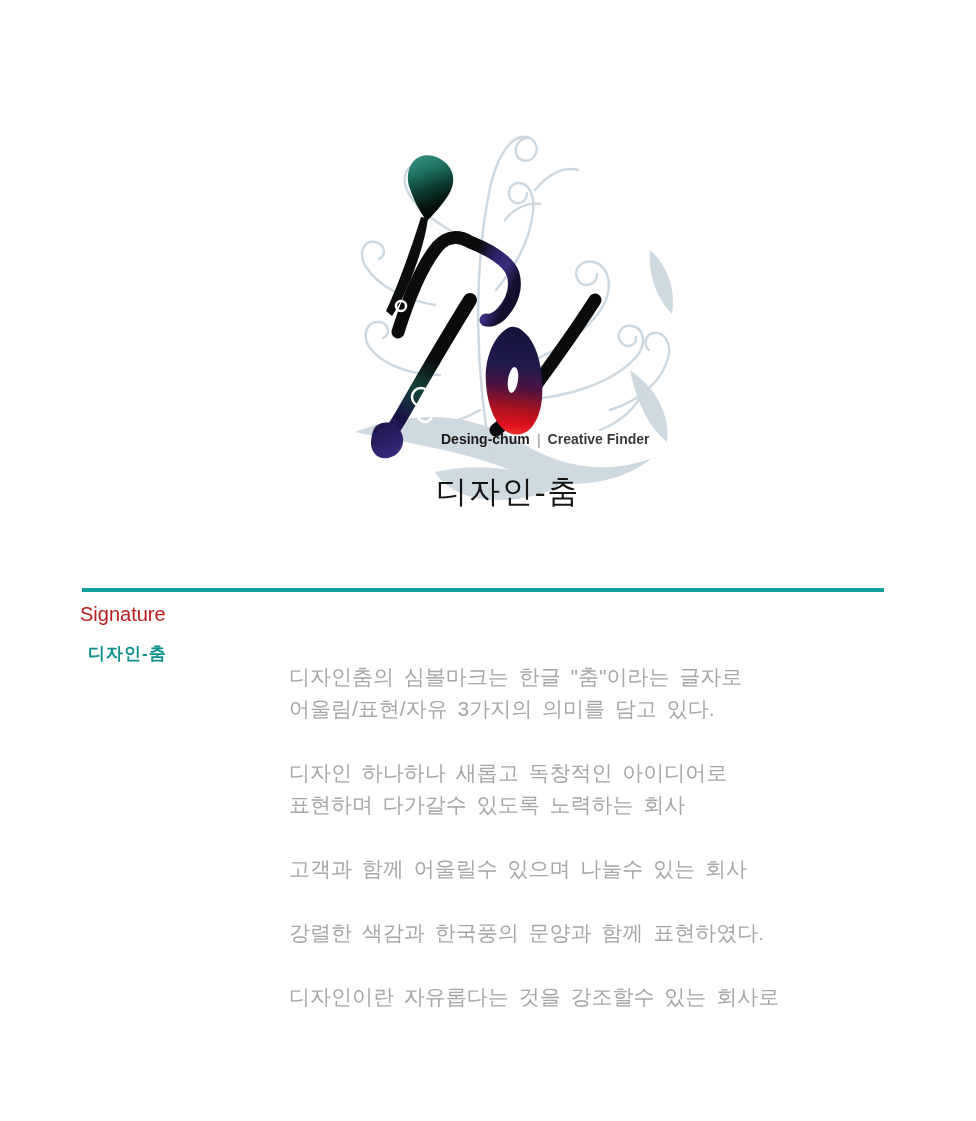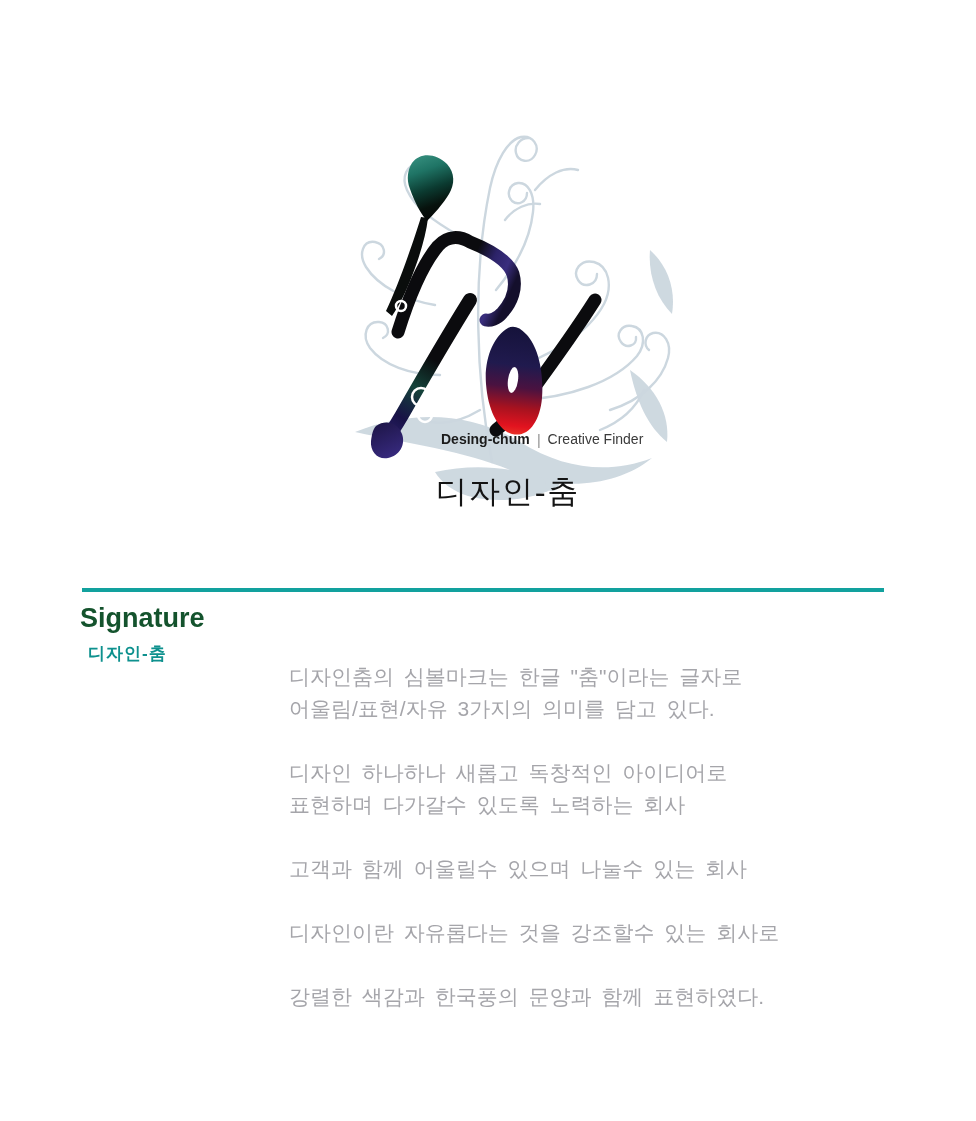--- a/index.html
+++ b/index.html
@@ -13,34 +13,34 @@
   
   .logo-art{
     position:absolute;left:300px;top:70px;width:400px;height:440px;
   }
   .logo-caption{
     position:absolute;left:441px;top:431px;width:260px;height:20px;
     display:flex;gap:7px;white-space:nowrap;
   }
   .cap-bold{font-size:14px;font-weight:bold;color:#1b1b1b;letter-spacing:0px;}
   .cap-sep{font-size:15px;font-weight:300;color:#4a4a4a;transform:scaleX(.6);}
-  .cap-light{font-size:14px;font-weight:normal;color:#3a3a3a;letter-spacing:0px;}
+  .cap-light{font-size:14px;font-weight:bold;color:#3a3a3a;letter-spacing:0px;}
   .logo-wordmark{
     position:absolute;left:436px;top:471px;
     font-family:"Liberation Serif", serif;
     font-size:31px;color:#141414;letter-spacing:2px;white-space:nowrap;
   }
   
   .divider{
     position:absolute;left:82px;top:588px;width:802px;height:4px;
     background:#12A19E;
   }
   .sig-title{
     position:absolute;left:80px;top:603px;
-    font-size:27px;font-weight:bold;color:#14532d;letter-spacing:0px;
+    font-size:20px;font-weight:normal;color:#b91c1c;letter-spacing:0px;
   }
   .sig-sub{
     position:absolute;left:88px;top:642px;
     font-size:17px;font-weight:bold;color:#0E918E;letter-spacing:1px;
   }
   .description{
     position:absolute;left:289px;top:661px;width:560px;
     font-size:21px;line-height:32px;color:#A5A5AA;
     word-spacing:4px;letter-spacing:0px;
   }
@@ -145,17 +145,17 @@
 
   <div class="divider"></div>
 
   <div class="sig-title">Signature</div>
   <div class="sig-sub">디자인-춤</div>
 
   <div class="description">
       <p>디자인춤의 심볼마크는 한글 "춤"이라는 글자로<br>어울림/표현/자유 3가지의 의미를 담고 있다.</p>
       <p>디자인 하나하나 새롭고 독창적인 아이디어로<br>표현하며 다가갈수 있도록 노력하는 회사</p>
       <p>고객과 함께 어울릴수 있으며 나눌수 있는 회사</p>
+      <p>강렬한 색감과 한국풍의 문양과 함께 표현하였다.</p>
       <p>디자인이란 자유롭다는 것을 강조할수 있는 회사로</p>
-      <p>강렬한 색감과 한국풍의 문양과 함께 표현하였다.</p>
     </div>
 
 </div>
 
 </body></html>

